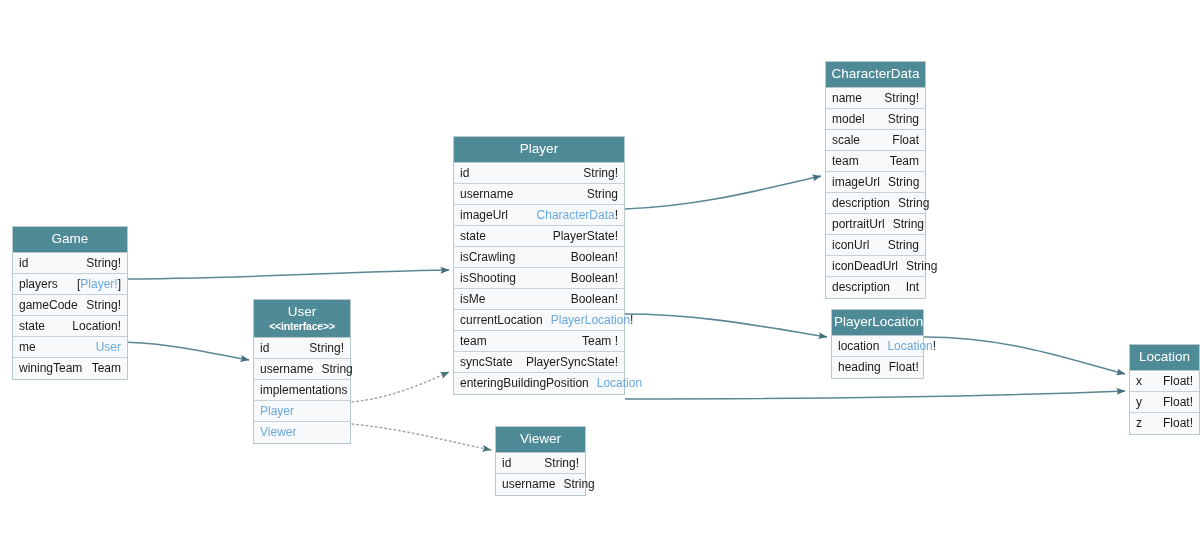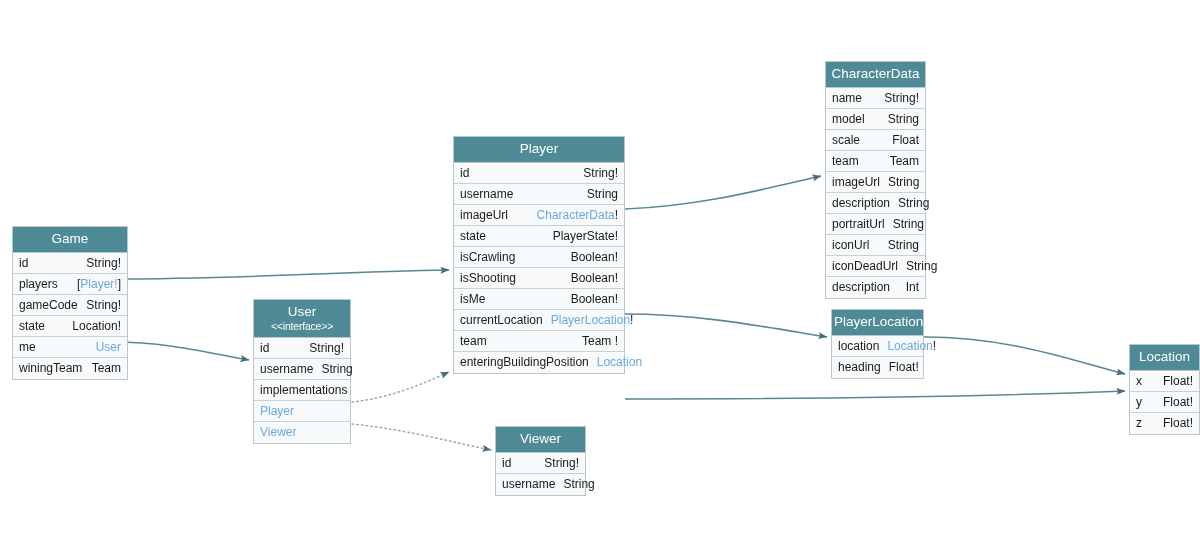--- a/index.html
+++ b/index.html
@@ -39,20 +39,21 @@
     text-align: center;
     font-size: 13.5px;
     line-height: 1.15;
     padding: 4px 2px 5px 2px;
     border-bottom: 1px solid #b7c9cf;
   }
   .entity-header .iface {
     display: block;
     font-size: 10.5px;
     letter-spacing: -0.2px;
+    font-weight: bold;
   }
   .row {
     box-sizing: border-box;
     display: flex;
     justify-content: space-between;
     align-items: center;
     padding: 0 6px;
     height: 21px;
     font-size: 12px;
     color: #1a1a1a;
@@ -208,20 +209,24 @@
     </div>
     <div class="row">
       <span class="fname">currentLocation</span>
       <span class="ftype"><span class="link">PlayerLocation</span><span class="bang">!</span></span>
     </div>
     <div class="row">
       <span class="fname">team</span>
       <span class="ftype">Team !</span>
     </div>
     <div class="row">
+      <span class="fname">syncState</span>
+      <span class="ftype">PlayerSyncState!</span>
+    </div>
+    <div class="row">
       <span class="fname">enteringBuildingPosition</span>
       <span class="ftype link">Location</span>
     </div>
   </div>
 
   <div class="entity" style="left:825px; top:61px; width:101px;">
     <div class="entity-header">
       <span>CharacterData</span>
     </div>
     <div class="row">

